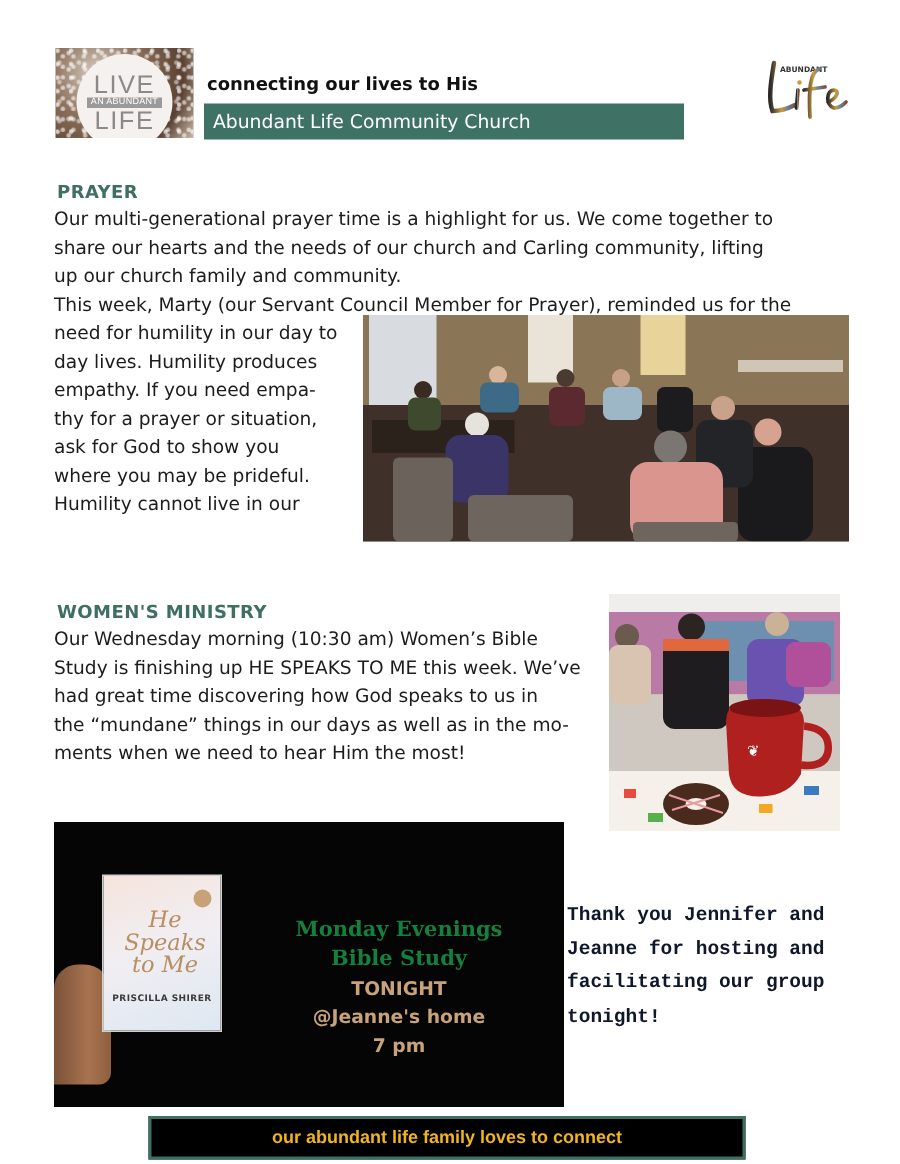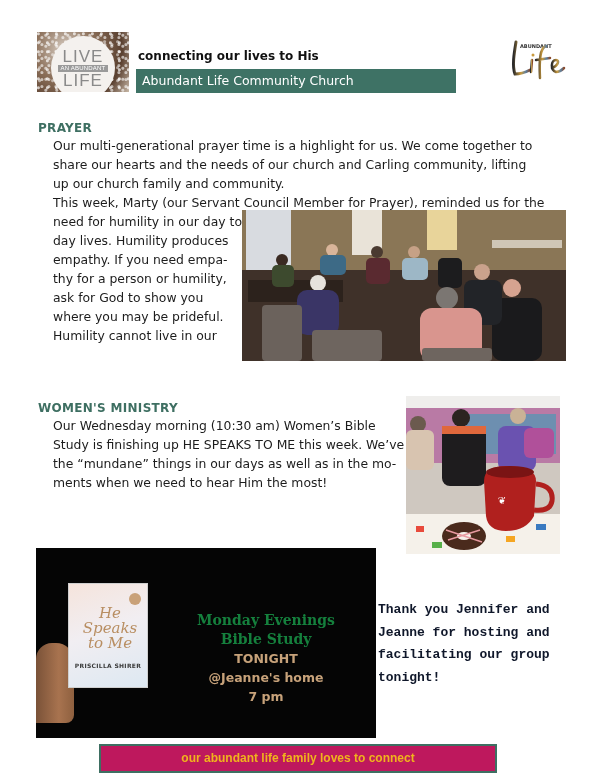--- a/index.html
+++ b/index.html
@@ -47,21 +47,21 @@
       position: absolute; left: 506px; top: 34px; width: 64px; height: 48px;
     }
 
     
     .section-title {
       position: absolute; left: 38px;
       font-family: "DejaVu Sans", sans-serif; font-weight: bold; font-size: 12px;
       color: #3e6f62; letter-spacing: .3px;
     }
     .body-text {
-      position: absolute; left: 53px;
+      position: absolute; left: 36px;
       font-family: "DejaVu Sans", sans-serif; font-size: 12.4px; line-height: 19px; color: #1c1c1c;
     }
     .body-text p { white-space: nowrap; }
 
     .prayer-photo {
       position: absolute; left: 242px; top: 210px; width: 324px; height: 151px; overflow: hidden;
       background: linear-gradient(180deg, #6d5a44 0%, #4b3a2c 45%, #3a2e24 100%);
     }
     .women-photo {
       position: absolute; left: 406px; top: 396px; width: 154px; height: 158px; overflow: hidden;
@@ -110,21 +110,21 @@
     }
 
     .thanks {
       position: absolute; left: 378px; top: 599px; width: 192px; text-align: left;
       font-family: Liberation Mono, monospace; font-weight: bold; font-size: 13px; line-height: 22.5px;
       color: #0f172a;
     }
 
     .footer-box {
       position: absolute; left: 99px; top: 744px; width: 398px; height: 29px;
-      border: 2px solid #3e6f62; background: #be185d;
+      border: 2px solid #3e6f62; background: #000000;
       text-align: center; line-height: 25px;
       font-family: "Liberation Sans", sans-serif; font-weight: bold; font-size: 12px; color: #f0b41c;
     }
   </style>
 </head>
 <body>
 
 <div class="logo-live">
   <div class="speckle"></div>
   <div class="circle">
@@ -160,21 +160,21 @@
 <div class="body-text" style="top:136px;">
   <p>Our multi-generational prayer time is a highlight for us. We come together to</p>
   <p>share our hearts and the needs of our church and Carling community, lifting</p>
   <p>up our church family and community.</p>
   <p>This week, Marty (our Servant Council Member for Prayer), reminded us for the</p>
 </div>
 <div class="body-text" style="top:212px;">
   <p>need for humility in our day to</p>
   <p>day lives. Humility produces</p>
   <p>empathy. If you need empa-</p>
-  <p>thy for a person or humility,</p>
+  <p>thy for a prayer or situation,</p>
   <p>ask for God to show you</p>
   <p>where you may be prideful.</p>
   <p>Humility cannot live in our</p>
 </div>
 
 <div class="prayer-photo" title="Group prayer circle in church fellowship room">
   <svg width="324" height="151" viewBox="0 0 324 151">
     <rect x="0" y="0" width="324" height="60" fill="#8a7656"></rect>
     <rect x="4" y="0" width="45" height="62" fill="#d8dbe0"></rect>
     <rect x="110" y="0" width="30" height="45" fill="#e9e3d8"></rect>
@@ -202,20 +202,21 @@
     <circle cx="205" cy="88" r="11" fill="#7b7672"></circle>
       <rect x="178" y="98" width="62" height="53" rx="12" fill="#d9958e"></rect>
     <rect x="180" y="138" width="70" height="13" rx="3" fill="#6e655f"></rect>
   </svg>
 </div>
 
 <div class="section-title" style="top:401px;">WOMEN'S MINISTRY</div>
 <div class="body-text" style="top:416px;">
   <p>Our Wednesday morning (10:30 am) Women’s Bible</p>
   <p>Study is finishing up HE SPEAKS TO ME this week.  We’ve</p>
+  <p>had great time discovering how God speaks to us in</p>
   <p>the “mundane” things in our days as well as in the mo-</p>
   <p>ments when we need to hear Him the most!</p>
 </div>
 
 <div class="women-photo" title="Red mug and chocolate donut at women's Bible study">
   <svg width="154" height="158" viewBox="0 0 154 158">
     <rect x="0" y="0" width="154" height="12" fill="#efeeec"></rect>
     <rect x="0" y="12" width="154" height="55" fill="#b97aa5"></rect>
     <rect x="60" y="18" width="90" height="40" fill="#6d8fb0"></rect>
     <rect x="0" y="67" width="154" height="60" fill="#cfc8c0"></rect>

